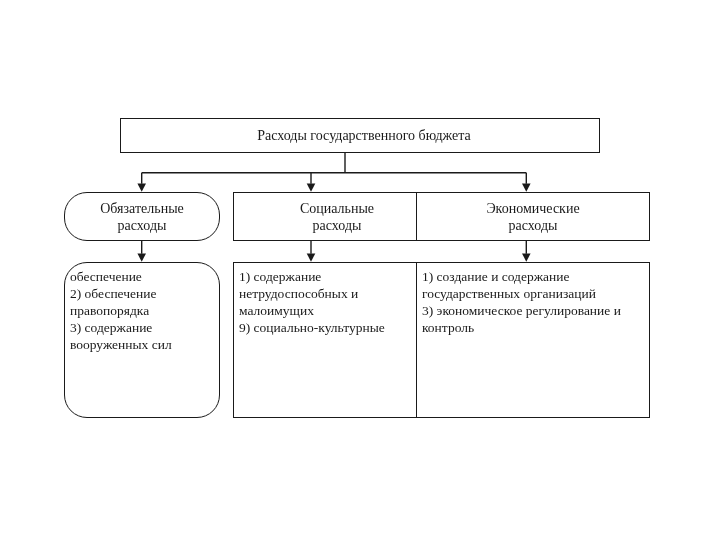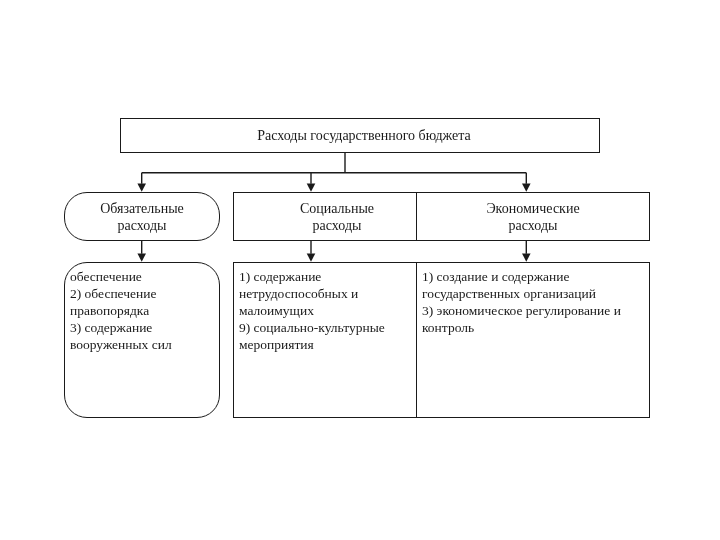--- a/index.html
+++ b/index.html
@@ -94,21 +94,20 @@
     </div>
 
   <div class="box head c2">
     <div class="hd">Социальные расходы</div>
   </div>
   <div class="box body c2">
       <div class="line">1) содержание</div>
       <div class="line">нетрудоспособных и</div>
       <div class="line">малоимущих</div>
       <div class="line">9) социально-культурные</div>
-      <div class="line">мероприятия</div>
     </div>
 
   <div class="box head c3">
     <div class="hd">Экономические расходы</div>
   </div>
   <div class="box body c3">
       <div class="line">1) создание и содержание</div>
       <div class="line">государственных организаций</div>
       <div class="line">3) экономическое регулирование и</div>
       <div class="line">контроль</div>

